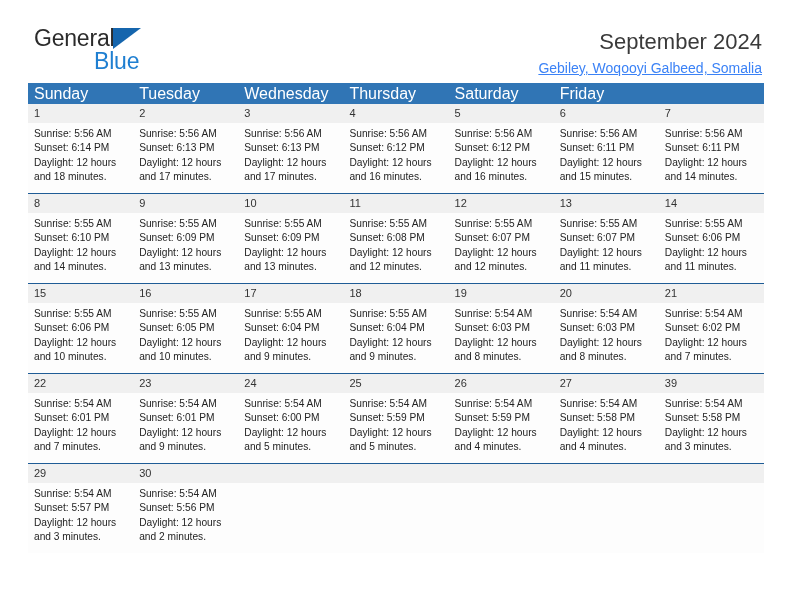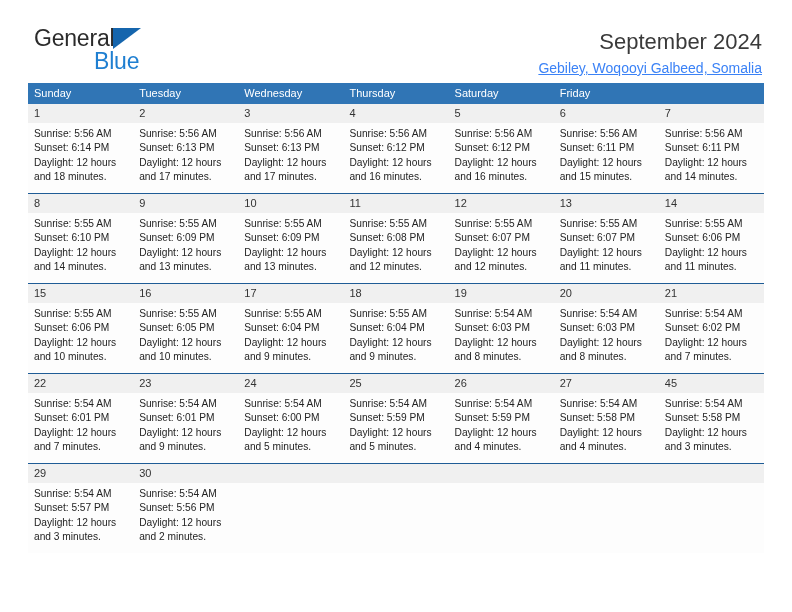--- a/index.html
+++ b/index.html
@@ -29,21 +29,21 @@
     line-height: 22px; margin-left: 60px; display: block; margin-top: -2px;
   }
   .title-wrap { text-align: right; padding-right: 2px; }
   .cal-title { font-size: 22px; color: #3a3a3a; font-weight: 400; line-height: 32px; }
   .cal-sub { font-size: 14px; color: #3b82f6; margin-top: 2px; line-height: 16px; text-decoration: underline; }
 
   
   .calendar { width: 736px; margin-top: 5px; }
   .weekdays { display: grid; grid-template-columns: repeat(7, 1fr);
     background: #3075b5; height: 21px; }
-  .weekday { color: #ffffff; font-size: 11px; line-height: 21px; padding-left: 6px; }
+  .weekday { color: #ffffff; font-size: 16px; line-height: 21px; padding-left: 6px; }
 
   .week { display: grid; grid-template-columns: repeat(7, 1fr);
     border-top: 1.5px solid #1f5c96; }
   .week:first-of-type { border-top: none; }
   .day-cell { height: 89px; background: #fdfdfd; }
   .day-num { background: #f0f0f0; height: 19px; font-size: 11px; color: #333;
     line-height: 19px; padding-left: 6px; }
   .day-body { padding: 4px 5px 0 6px; }
   .day-line { font-size: 10.2px; color: #232323; line-height: 14.4px; white-space: nowrap; }
 </style>
@@ -320,21 +320,21 @@
           <div class="day-cell">
             <div class="day-num">27</div>
             <div class="day-body">
               <div class="day-line">Sunrise: 5:54 AM</div>
               <div class="day-line">Sunset: 5:58 PM</div>
               <div class="day-line">Daylight: 12 hours</div>
               <div class="day-line">and 4 minutes.</div>
             </div>
           </div>
           <div class="day-cell">
-            <div class="day-num">45</div>
+            <div class="day-num">39</div>
             <div class="day-body">
               <div class="day-line">Sunrise: 5:54 AM</div>
               <div class="day-line">Sunset: 5:58 PM</div>
               <div class="day-line">Daylight: 12 hours</div>
               <div class="day-line">and 3 minutes.</div>
             </div>
           </div>
         </div>
         <div class="week">
           <div class="day-cell">

